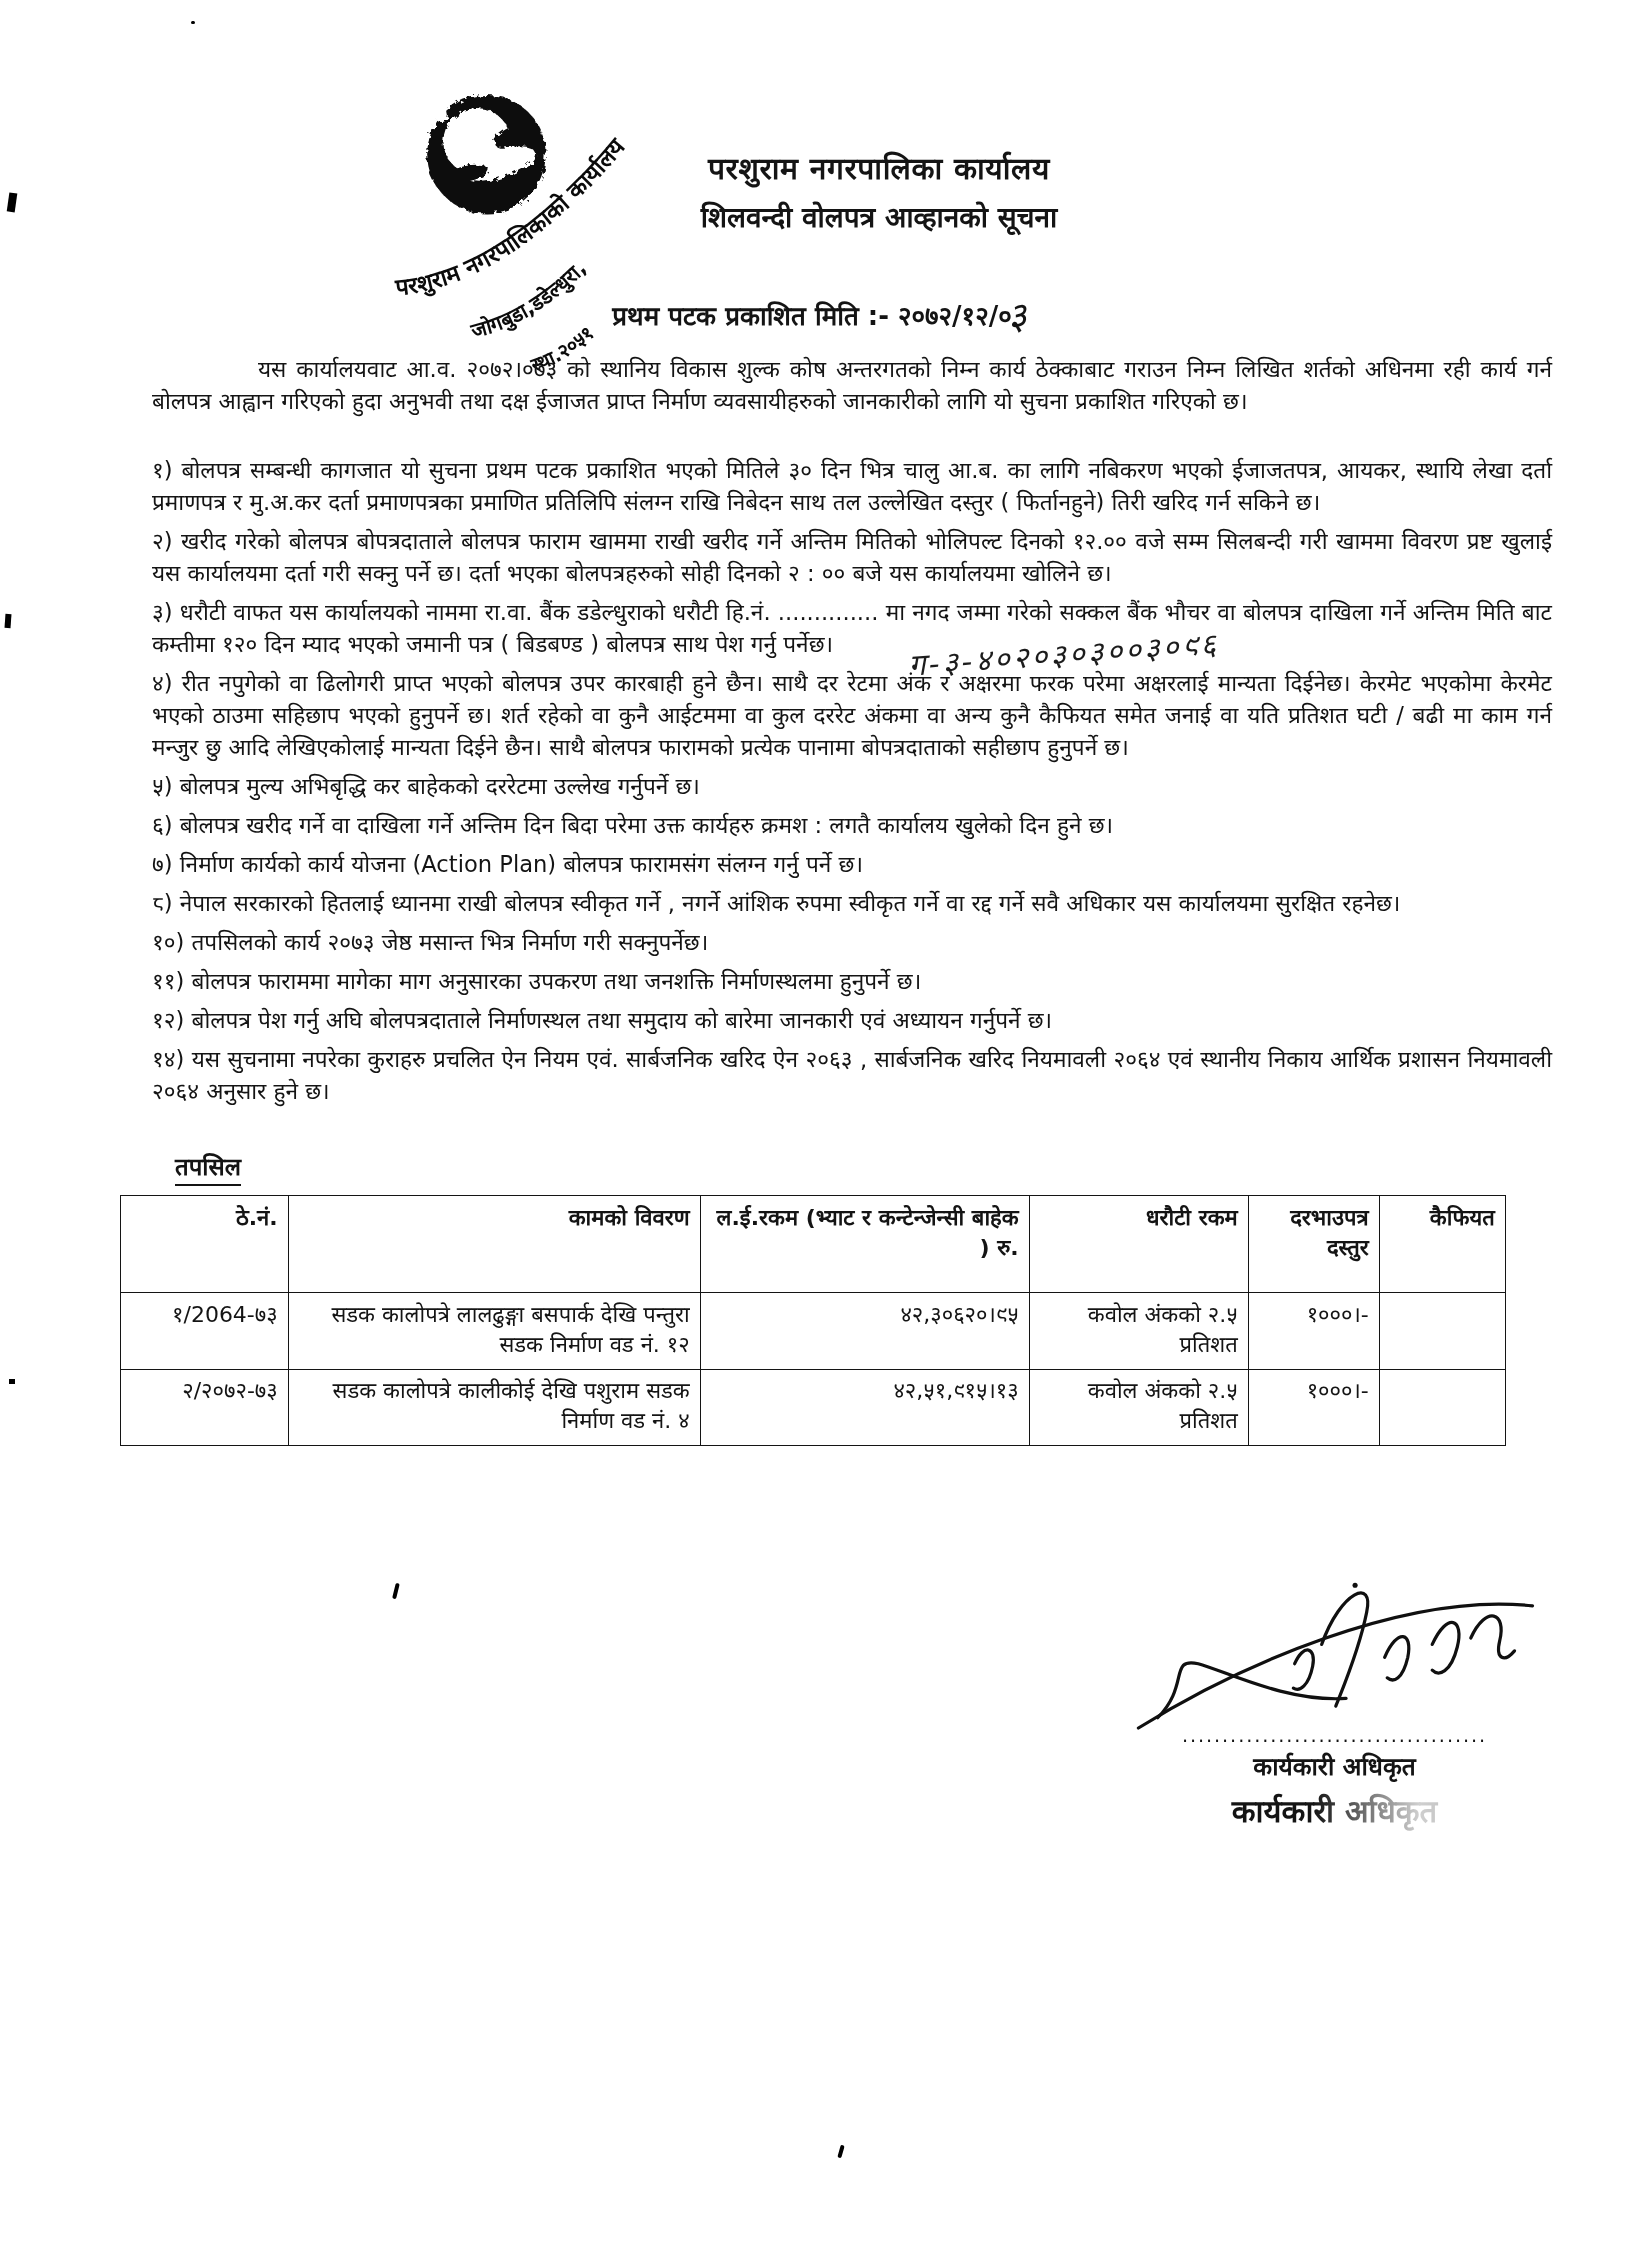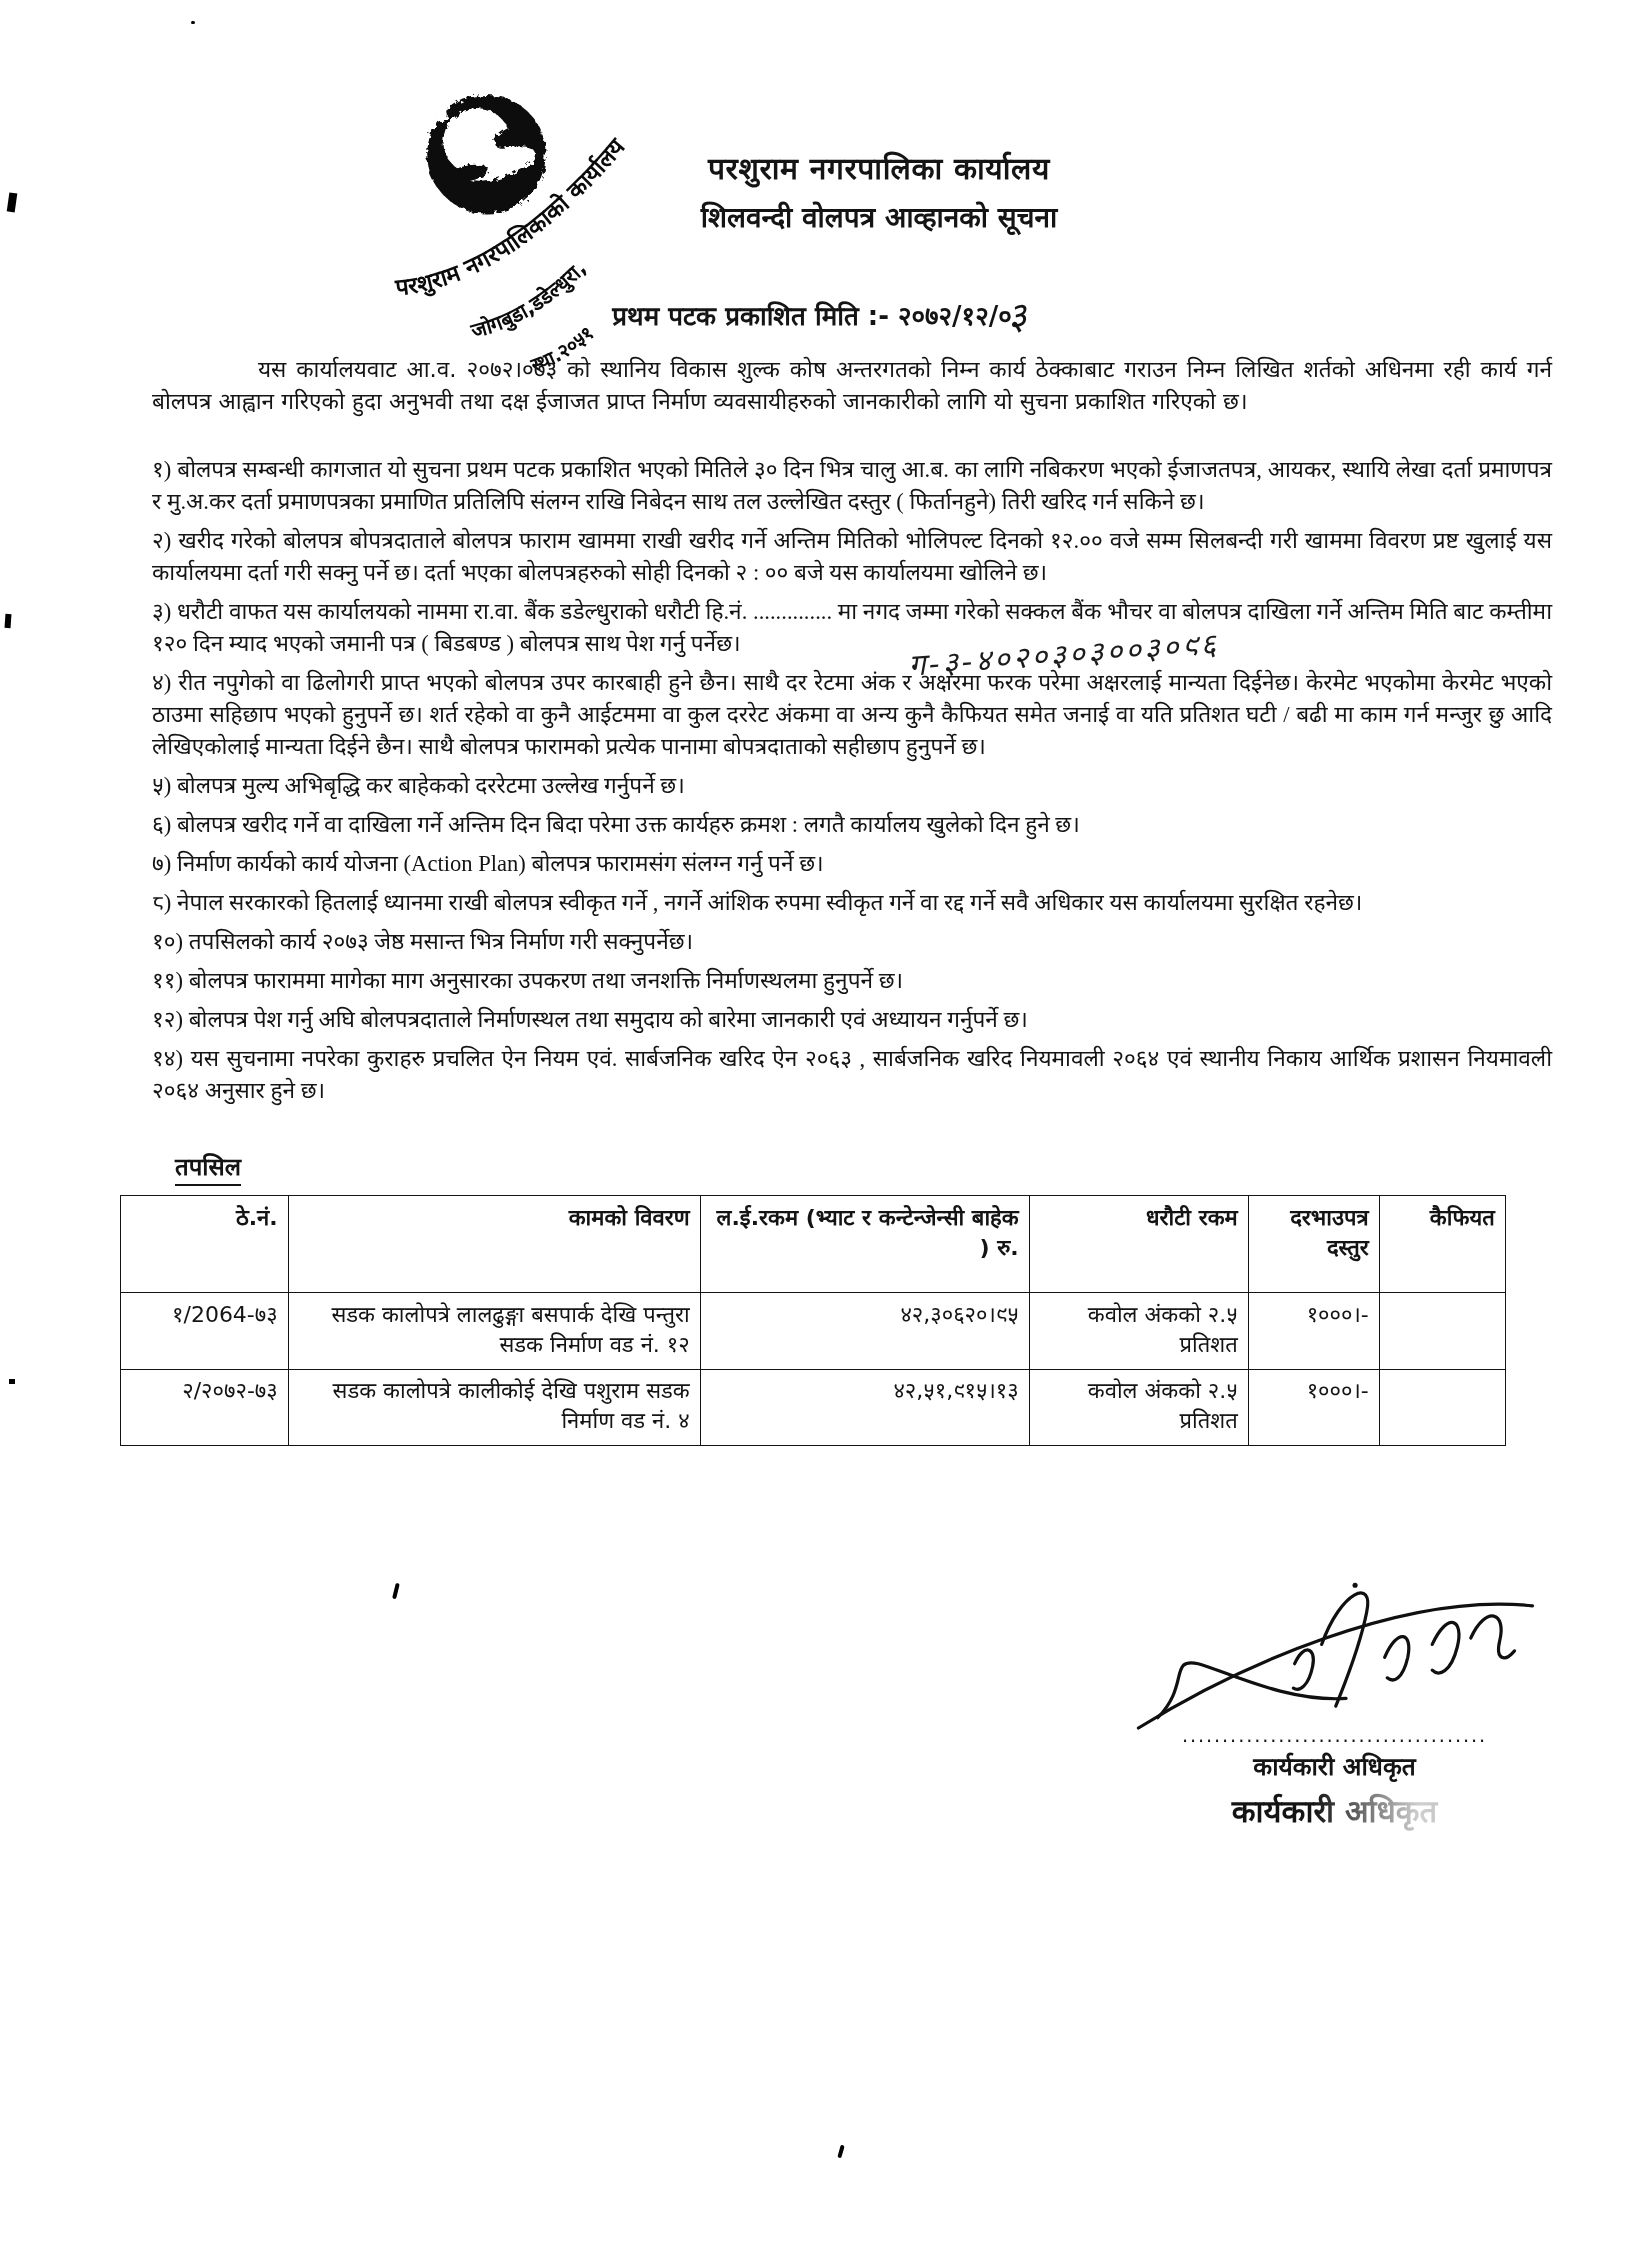--- a/index.html
+++ b/index.html
@@ -43,21 +43,21 @@
     font-size:37px; font-weight:normal; transform:rotate(-8deg);
     font-style:italic; margin-left:-5.2px;
   }
 
   
   .content {
     position:absolute; left:152px; top:353px; width:1400px;
     font-size:22.6px; line-height:32px; text-align:justify;
   }
   .intro { text-indent:106px; margin-bottom:37px; }
-  .term  { margin-bottom:7px;font-family:Liberation Serif, serif; }
+  .term  { margin-bottom:7px; }
 
   
   .hw-number {
     position:absolute; left:908px; top:633px;
     font-size:30px; font-style:italic; letter-spacing:3.2px;
     transform:rotate(-4deg); white-space:nowrap; color:#1c1c1c;
   }
 
   
   .tapsil { margin:37px 0 9px 23px; font-size:24px; font-weight:bold; display:inline-block; border-bottom:2.6px solid #141414; padding-bottom:1.3px;}

